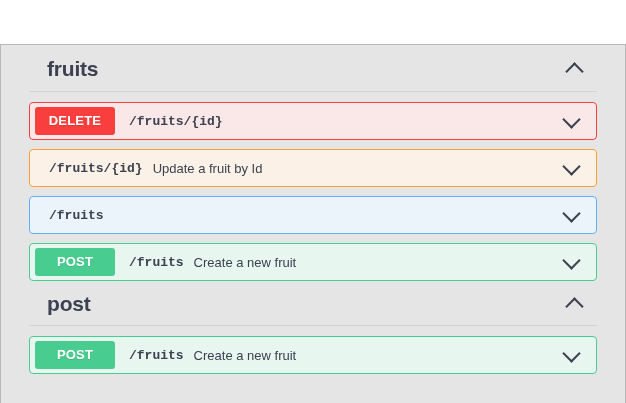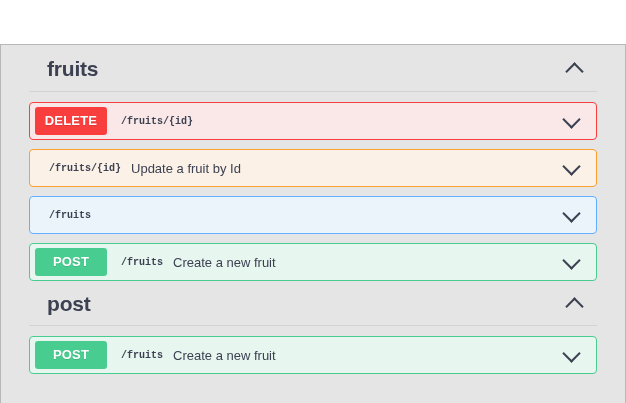--- a/index.html
+++ b/index.html
@@ -89,36 +89,36 @@
     border: 1px solid transparent;
     cursor: pointer;
     padding: 0 10px 0 5px;
   }
   .op-row:first-child {
     margin-top: 10px;
   }
 
   .method-badge {
     flex: 0 0 auto;
-    width: 72px;
+    width: 80px;
     height: 28px;
     line-height: 28px;
     text-align: center;
     border-radius: 3px;
     color: #ffffff;
     font-family: "Liberation Sans", sans-serif;
     font-size: 13px;
     font-weight: bold;
     letter-spacing: 0.2px;
     text-shadow: 0 1px 0 rgba(0,0,0,0.1);
   }
 
   .op-path {
     font-family: "Liberation Mono", monospace;
-    font-size: 10px;
+    font-size: 13px;
     font-weight: bold;
     color: #3b4151;
     margin-left: 14px;
     white-space: nowrap;
   }
 
   .op-summary {
     font-family: "Liberation Sans", sans-serif;
     font-size: 13px;
     color: #3b4151;

